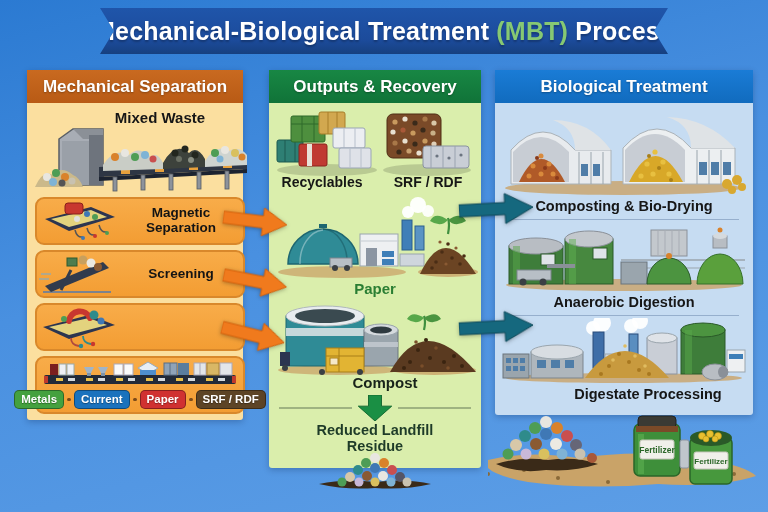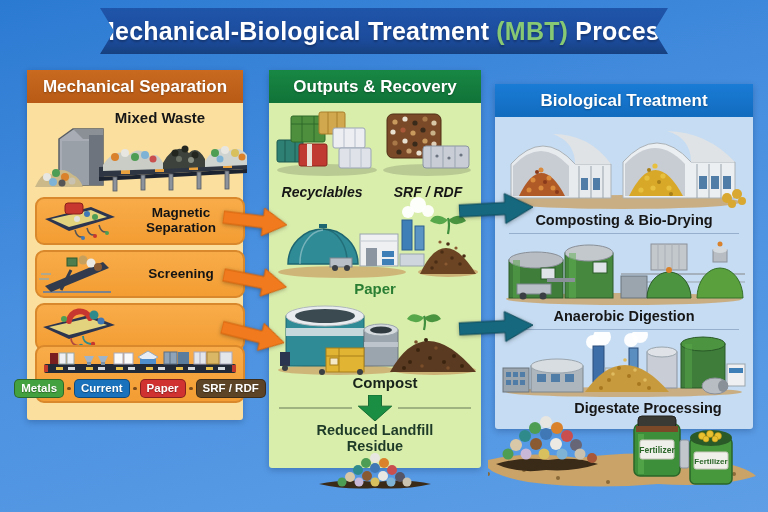--- a/index.html
+++ b/index.html
@@ -13,51 +13,51 @@
     clip-path:polygon(0 0,100% 0,calc(100% - 14px) 50%,100% 100%,0 100%,14px 50%);
     display:flex;align-items:center;justify-content:center;}
   .banner .t{color:#fff;font-weight:bold;font-size:25px;letter-spacing:.2px;white-space:pre;
     text-shadow:0 2px 2px rgba(0,0,0,.25);}
   .banner .mbt{color:#86c873;}
 
   
   .panel{position:absolute;border-radius:3px;box-shadow:0 2px 6px rgba(0,20,60,.25);}
   .panel-mech{left:27px;top:70px;width:216px;height:350px;background:#fbdf9f;}
   .panel-rec {left:269px;top:70px;width:212px;height:398px;background:#daeeac;}
-  .panel-bio {left:495px;top:84px;width:258px;height:345px;background:#c6dcf2;}
+  .panel-bio {left:495px;top:70px;width:258px;height:345px;background:#c6dcf2;}
   .phead{position:absolute;left:0;top:0;right:0;height:33px;display:flex;align-items:center;
     justify-content:center;color:#fff;font-weight:bold;font-size:17px;
     text-shadow:0 1px 2px rgba(0,0,0,.3);}
   .phead-mech{background:linear-gradient(180deg,#c96a20,#b85a15);}
   .phead-rec{background:linear-gradient(180deg,#188744,#107338);}
   .phead-bio{background:linear-gradient(180deg,#1a7cd6,#116bbe);}
 
   .lbl{position:absolute;font-weight:bold;color:#161616;text-align:center;line-height:1.12;}
   .lbl-green{color:#2a7e33;}
   .lbl-dkgreen{color:#1e3b28;}
 
   
   .mixed-label{left:50px;right:0;top:40px;font-size:15px;}
   .mw-svg{position:absolute;left:2px;top:55px;}
   .steps{position:absolute;left:8px;top:127px;width:210px;}
   .step-box{height:48px;margin-bottom:5px;background:linear-gradient(180deg,#f8ac49,#f39d33);
     border:2px solid #d9882b;border-radius:9px;display:flex;align-items:center;box-sizing:border-box;}
   .step-box svg{flex:0 0 86px;}
   .step-label{flex:1;font-weight:bold;font-size:13.5px;color:#141414;text-align:center;line-height:1.1;padding-right:4px;}
-  .out-box{position:absolute;left:8px;top:275px;width:210px;height:58px;box-sizing:border-box;
+  .out-box{position:absolute;left:8px;top:286px;width:210px;height:58px;box-sizing:border-box;
     background:linear-gradient(180deg,#f8ac49,#f39d33);border:2px solid #d9882b;border-radius:9px;
     display:flex;flex-direction:column;align-items:center;justify-content:space-between;padding:3px 4px;}
   .badges{display:flex;gap:4px;align-items:center;}
   .badge{color:#fff;font-weight:bold;font-size:11.5px;padding:2px 6px 3px;border-radius:5px;
     border:1px solid rgba(0,0,0,.35);text-shadow:0 1px 1px rgba(0,0,0,.35);white-space:nowrap;}
   .badge-sep{width:4px;height:3px;background:#7a4a1a;border-radius:2px;margin:0 -1px;}
 
   
   .bales-svg{position:absolute;left:6px;top:36px;}
-  .rec-row{position:absolute;left:0;top:114px;width:100%;display:flex;font-style:italic;}
+  .rec-row{position:absolute;left:0;top:104px;width:100%;display:flex;}
   .rec-row .lbl2{flex:1;font-weight:bold;font-size:14px;color:#161616;text-align:center;}
   .biogas-svg{position:absolute;left:3px;top:126px;}
   .biogas-label{left:0;right:0;top:211px;font-size:15px;}
   .tanks-svg{position:absolute;left:3px;top:228px;}
   .compost-label{left:0;right:0;top:305px;font-size:15px;color:#18231a;padding-left:20px;}
   .arrow-row{position:absolute;left:10px;right:10px;top:325px;height:26px;display:flex;align-items:center;gap:6px;}
   .arrow-row .hr{flex:1;height:2px;background:rgba(50,70,50,.35);}
   .residue-label{left:20px;right:20px;top:352px;font-size:14.5px;}
   .pile-svg{position:absolute;left:46px;top:374px;}
 

